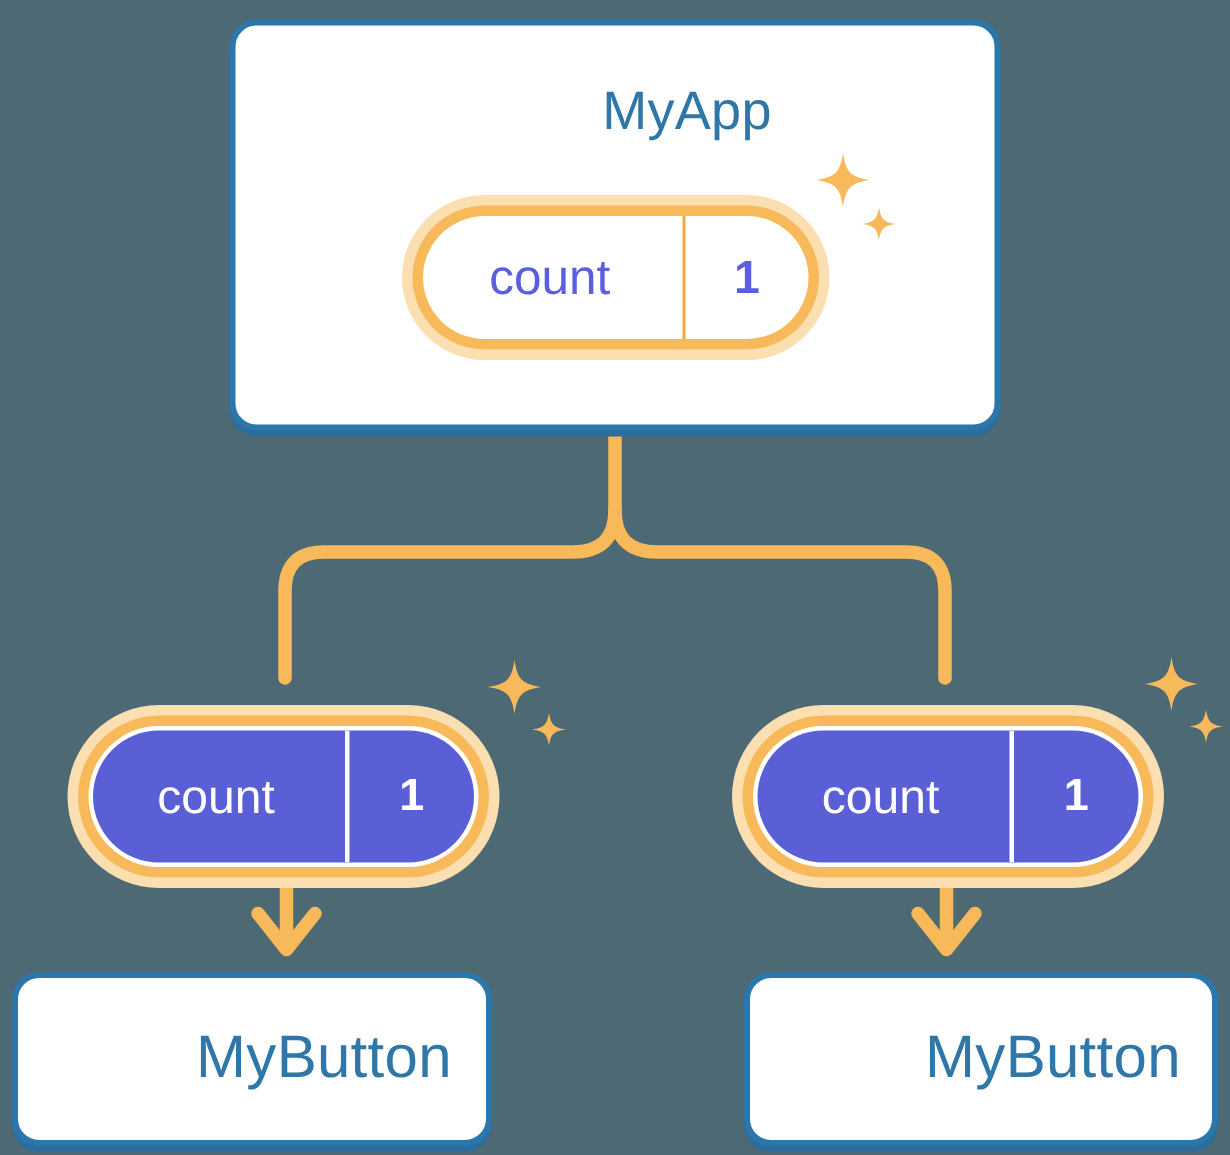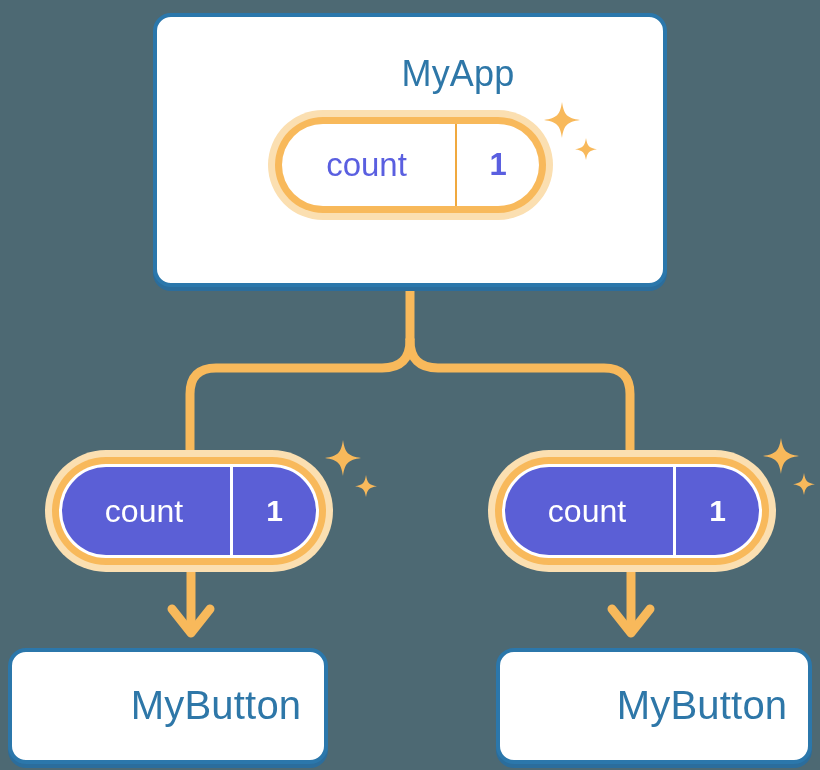--- a/index.html
+++ b/index.html
@@ -77,20 +77,21 @@
   
   .pill {
     position: absolute;
     box-sizing: border-box;
     display: flex;
     align-items: flex-end;
     border-radius: 999px;
     
     background: #fbdfb1;
     padding: 7px;
+    margin-top: 20px;
   }
   .pill-ring {
     box-sizing: border-box;
     display: flex;
     align-items: stretch;
     width: 100%;
     height: 100%;
     border-radius: 999px;
     background: #f8b95b;
     padding: 7px;

